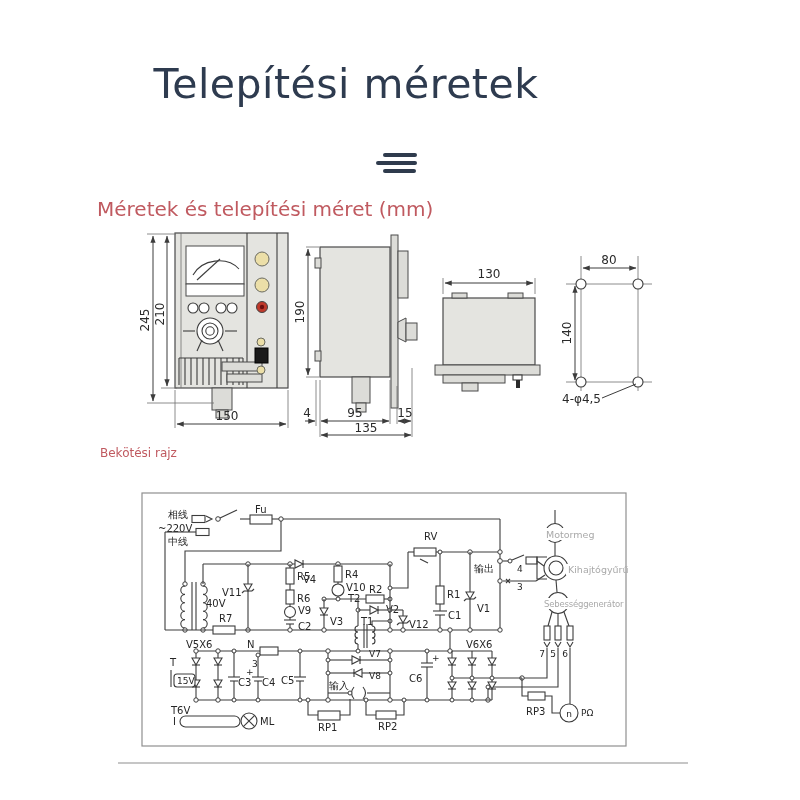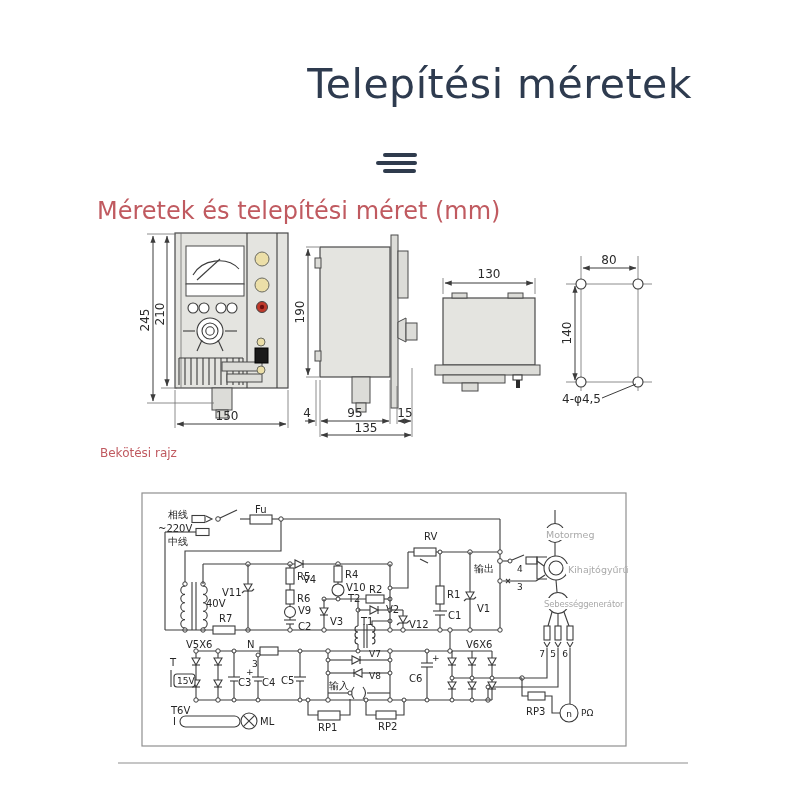--- a/index.html
+++ b/index.html
@@ -1,21 +1,21 @@
 <!DOCTYPE html>
 <html><head>
 <meta charset="utf-8">
 <style>
   html,body{margin:0;padding:0}
   body{width:800px;height:800px;background:#ffffff;position:relative;overflow:hidden;
        font-family:"DejaVu Sans",sans-serif}
-  .page-title{position:absolute;top:60px;left:0;width:692px;text-align:right;
+  .page-title{position:absolute;top:60px;left:0;width:692px;text-align:center;
     font-size:41px;font-weight:500;color:#2e3b4f;letter-spacing:.5px}
   .rule-icon{position:absolute;top:150px;left:374px}
-  .sec-head1{position:absolute;top:197px;left:97px;font-size:24px;color:#c05a60}
+  .sec-head1{position:absolute;top:197px;left:97px;font-size:20px;color:#c05a60}
   .sec-head2{position:absolute;top:446px;left:100px;font-size:12px;color:#c05a60}
   .dims-svg{position:absolute;top:228px;left:0}
   .circ-svg{position:absolute;top:480px;left:0}
   .divider{position:absolute;top:762px;left:118px;width:570px;height:2px;background:#c6c6c6}
   svg text{user-select:none}
   .w{stroke:#3c3c3c;stroke-width:1.1;fill:none}
   .xl{stroke:#6f6f6f;stroke-width:.8;fill:none}
   .dl{stroke:#3c3c3c;stroke-width:1;fill:none}
   .sym{stroke:#3c3c3c;stroke-width:1.1;fill:#fff}
   .j{stroke:#3c3c3c;stroke-width:1;fill:#fff}

